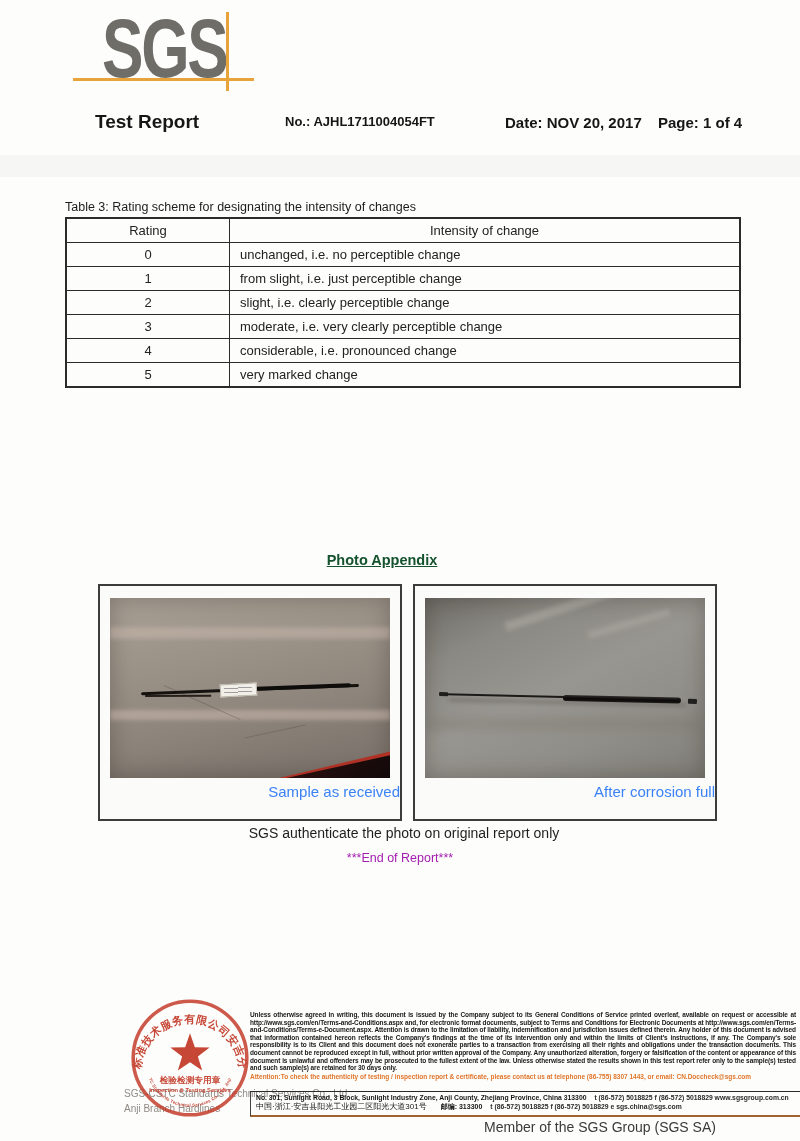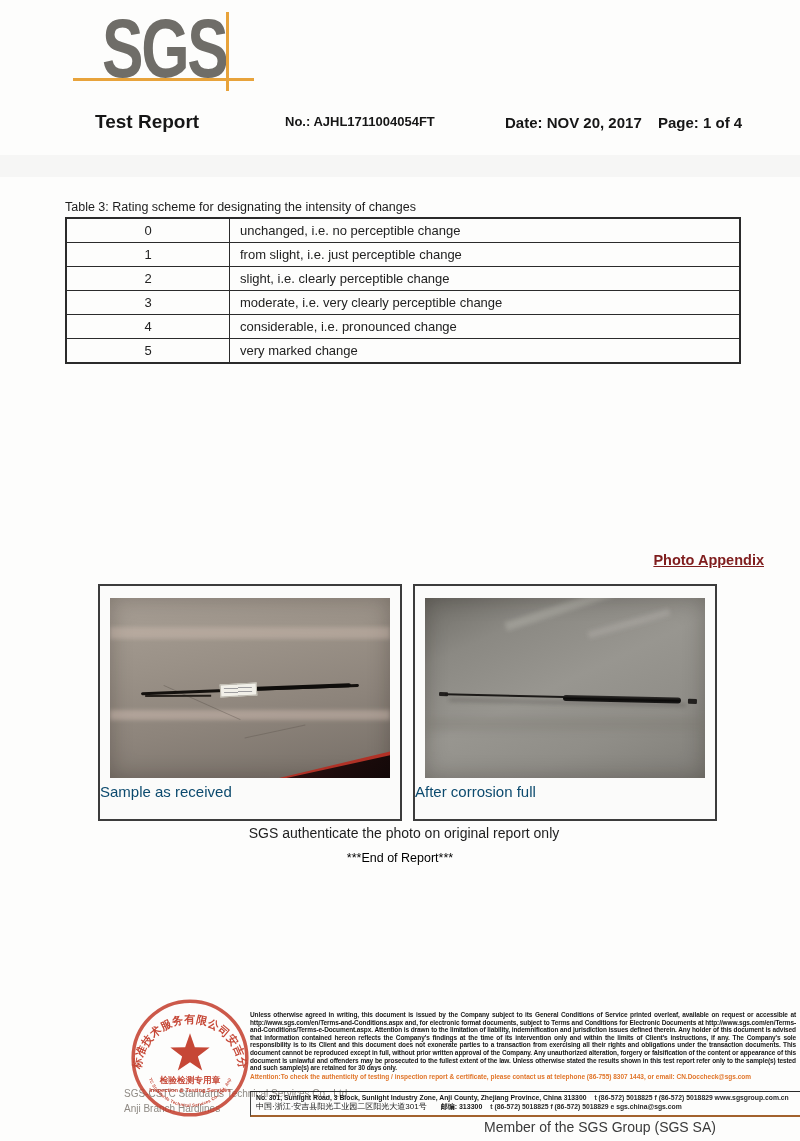--- a/index.html
+++ b/index.html
@@ -22,27 +22,27 @@
   
   .tbl-caption{position:absolute;left:65px;top:200px;font-size:12.5px;color:#1d1d1d;}
   table.rating{position:absolute;left:65px;top:217px;width:676px;border-collapse:collapse;
                border:2px solid #2b2b2b;font-size:13px;color:#222;}
   table.rating td,table.rating th{border:1.5px solid #2b2b2b;height:21px;font-weight:normal;padding:1px 6px;}
   table.rating .c-rating{width:150px;text-align:center;}
   table.rating th{text-align:center;}
   table.rating td.c-int{text-align:left;padding-left:10px;}
 
   
-  .pa-heading{position:absolute;left:0;top:552px;width:764px;text-align:right;
-              font-size:14.5px;font-weight:bold;text-decoration:underline;color:#7f1d1d;}
+  .pa-heading{position:absolute;left:0;top:552px;width:764px;text-align:center;
+              font-size:14.5px;font-weight:bold;text-decoration:underline;color:#14532d;}
   .frame{position:absolute;top:584px;width:300px;height:233px;border:2px solid #3c3c3c;background:#fbfbfa;}
   .frame1{left:98px;} .frame2{left:413px;}
   .photo{position:absolute;left:10px;top:12px;width:280px;height:180px;overflow:hidden;
          box-shadow:inset 0 0 22px rgba(20,15,10,.28);}
-  .caption{position:absolute;left:0;right:0;top:197px;text-align:left;font-size:15px;color:#0c4a6e;}
+  .caption{position:absolute;left:0;right:0;top:197px;text-align:right;font-size:15px;color:#3b82f6;}
 
   
   .photo1{background:linear-gradient(168deg,#a89f95 0%,#9a9187 34%,#8d847b 62%,#7d756d 88%,#736c64 100%);}
   .p1-band1{position:absolute;left:0;top:16%;width:100%;height:7%;background:rgba(232,208,196,.30);filter:blur(2px);}
   .p1-band2{position:absolute;left:0;top:62%;width:100%;height:6%;background:rgba(236,214,203,.34);filter:blur(2px);}
   .p1-crack1{position:absolute;left:18%;top:58%;width:30%;height:1px;background:rgba(60,52,46,.30);transform:rotate(24deg);}
   .p1-crack2{position:absolute;left:48%;top:74%;width:22%;height:1px;background:rgba(60,52,46,.22);transform:rotate(-12deg);}
   .rod1{position:absolute;left:11%;top:47%;width:78%;height:14px;transform:rotate(-2.2deg);}
   .rod1-main{position:absolute;left:0;top:5px;width:100%;height:2.5px;background:#14110e;border-radius:2px;}
   .rod1-fork{position:absolute;left:2%;top:9px;width:30%;height:1.5px;background:#241f1a;transform:rotate(2deg);}
@@ -61,21 +61,21 @@
   .p2-band{position:absolute;left:0;top:66%;width:100%;height:8%;background:rgba(120,114,106,.25);filter:blur(3px);}
   .rod2{position:absolute;left:5%;top:52%;width:92%;height:12px;transform:rotate(1.3deg);}
   .rod2-thin{position:absolute;left:2.5%;top:4px;width:46%;height:2px;background:#1c1a18;}
   .rod2-thick{position:absolute;left:48%;top:3px;width:46%;height:5.5px;border-radius:3px;
               background:linear-gradient(180deg,#2e2c2a,#0b0a09 55%,#1a1918);}
   .rod2-endL{position:absolute;left:0;top:3px;width:9px;height:4px;background:#22201e;border-radius:1px;}
   .rod2-endR{position:absolute;right:0;top:4px;width:9px;height:5px;background:#22201e;border-radius:1px;}
   .rod2-shadow{position:absolute;left:4%;top:9px;width:92%;height:3px;background:rgba(40,36,32,.30);filter:blur(2px);}
 
   .auth-note{position:absolute;left:4px;top:825px;width:800px;text-align:center;font-size:14px;color:#1e1e1e;}
-  .end-note{position:absolute;left:0;top:851px;width:800px;text-align:center;font-size:12.5px;color:#000000;}
+  .end-note{position:absolute;left:0;top:851px;width:800px;text-align:center;font-size:12.5px;color:#a21caf;}
 
   
   .company-lines{position:absolute;left:124px;top:1086px;font-size:10px;line-height:1.5;color:#8f8a84;}
   .stamp{position:absolute;left:128px;top:996px;width:124px;height:124px;opacity:.93;}
 
   .legal-wrap{position:absolute;left:250px;top:1011px;width:546px;}
   .legal{font-size:6.5px;line-height:1.17;text-align:justify;font-weight:bold;color:#181818;letter-spacing:-.1px;}
   .attention{font-size:6.5px;line-height:1.2;font-weight:bold;color:#e0752a;margin-top:1px;text-align:justify;}
 
   .addr-box{position:absolute;left:250px;top:1091px;width:546px;border-top:1.5px solid #2a2a2a;
@@ -99,20 +99,24 @@
   <div class="rpt-title">Test Report</div>
   <div class="rpt-no">No.: AJHL1711004054FT</div>
   <div class="rpt-date">Date: NOV 20, 2017</div>
   <div class="rpt-page">Page: 1 of 4</div>
 
   <div class="scan-band"></div>
 
   <div class="tbl-caption">Table 3: Rating scheme for designating the intensity of changes</div>
   <table class="rating">
     <tbody>
+        <tr>
+      <th class="c-rating">Rating</th>
+      <th>Intensity of change</th>
+    </tr>
     <tr>
       <td class="c-rating">0</td>
       <td class="c-int">unchanged, i.e. no perceptible change</td>
     </tr>
     <tr>
       <td class="c-rating">1</td>
       <td class="c-int">from slight, i.e. just perceptible change</td>
     </tr>
     <tr>
       <td class="c-rating">2</td>

